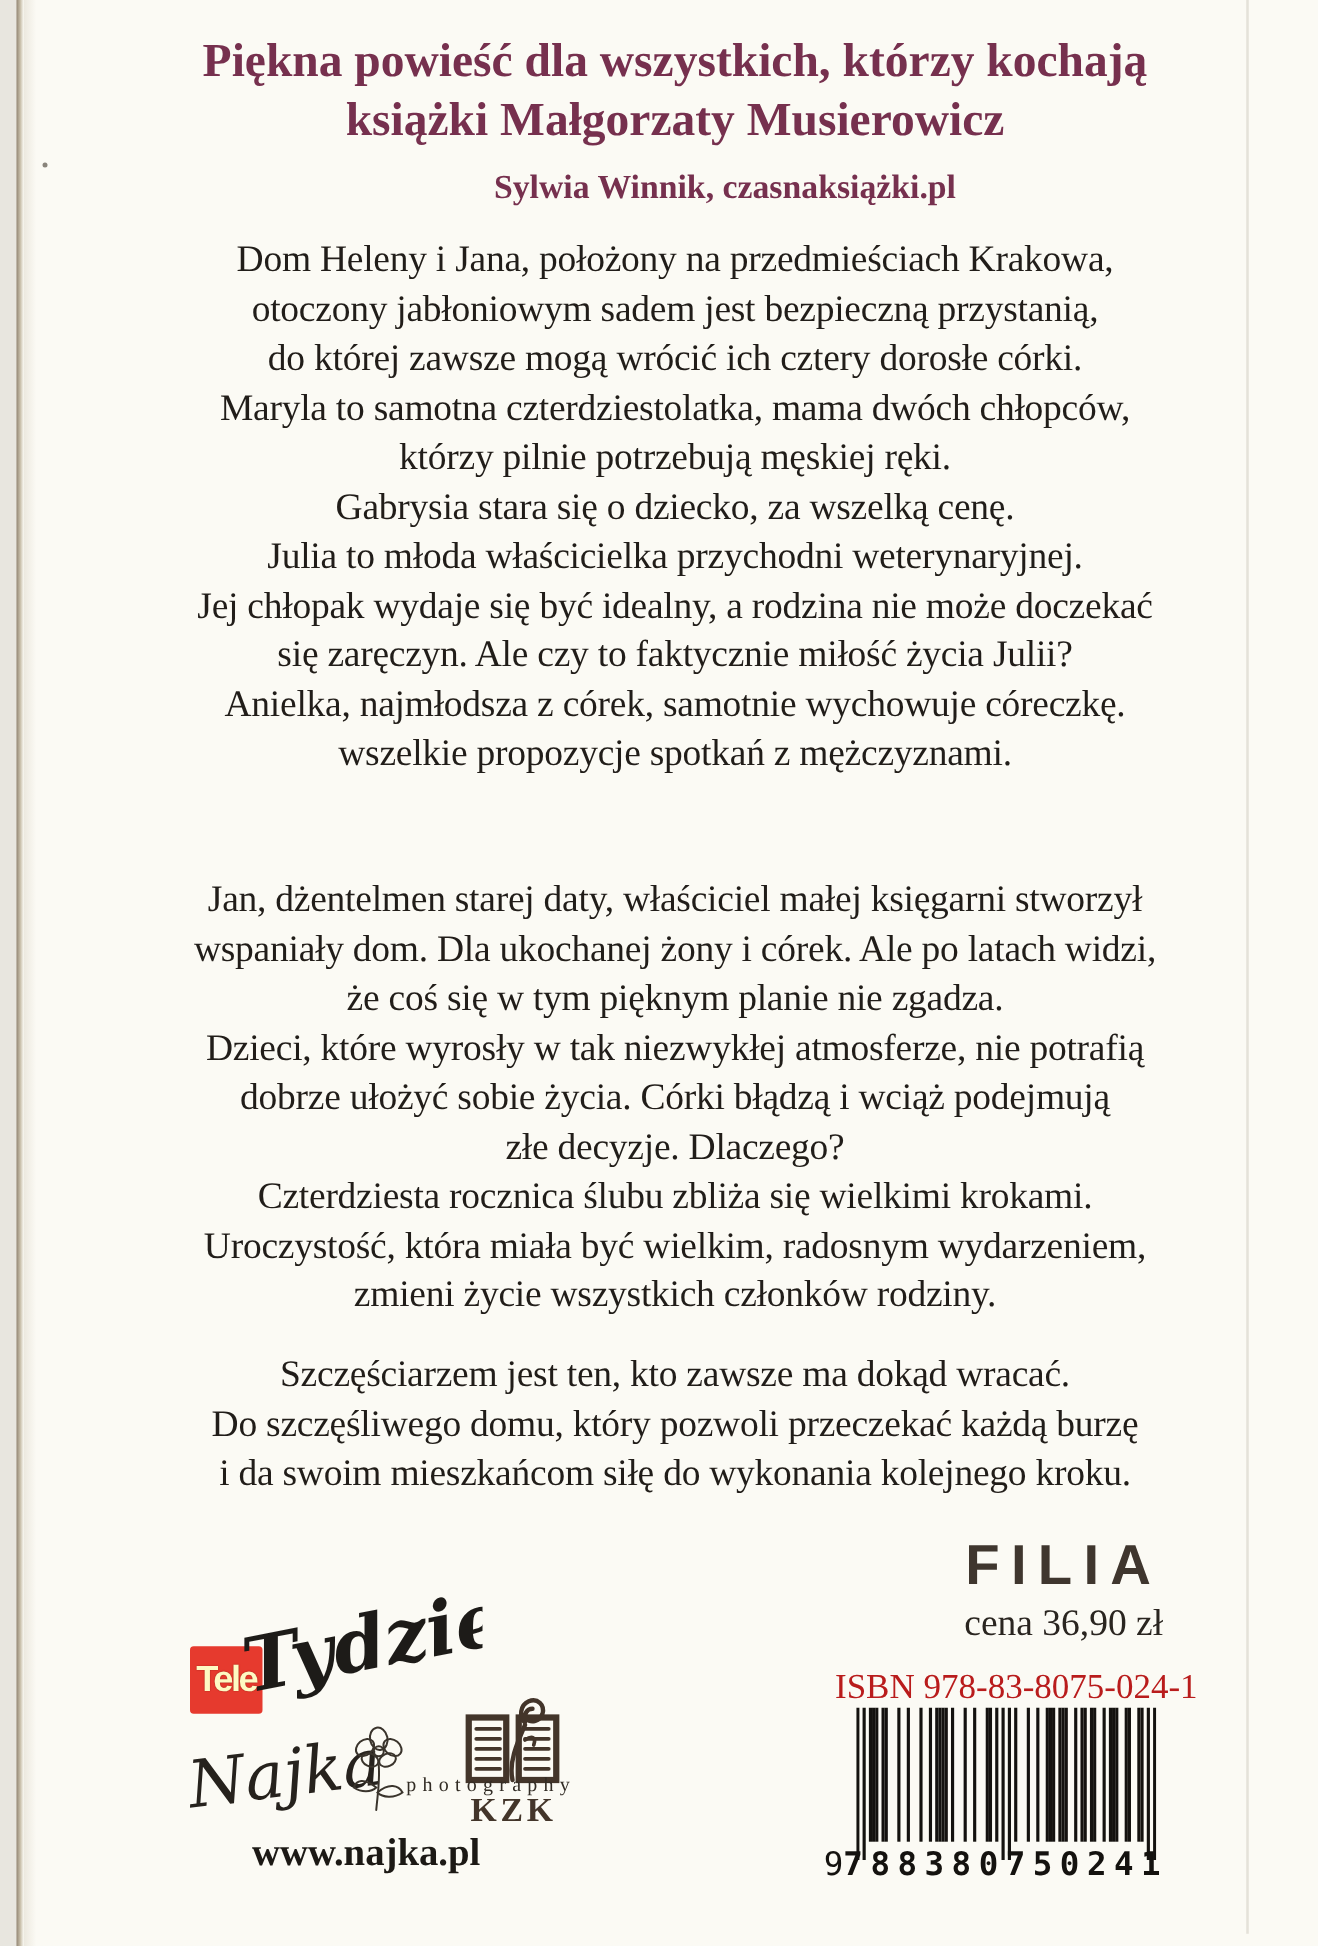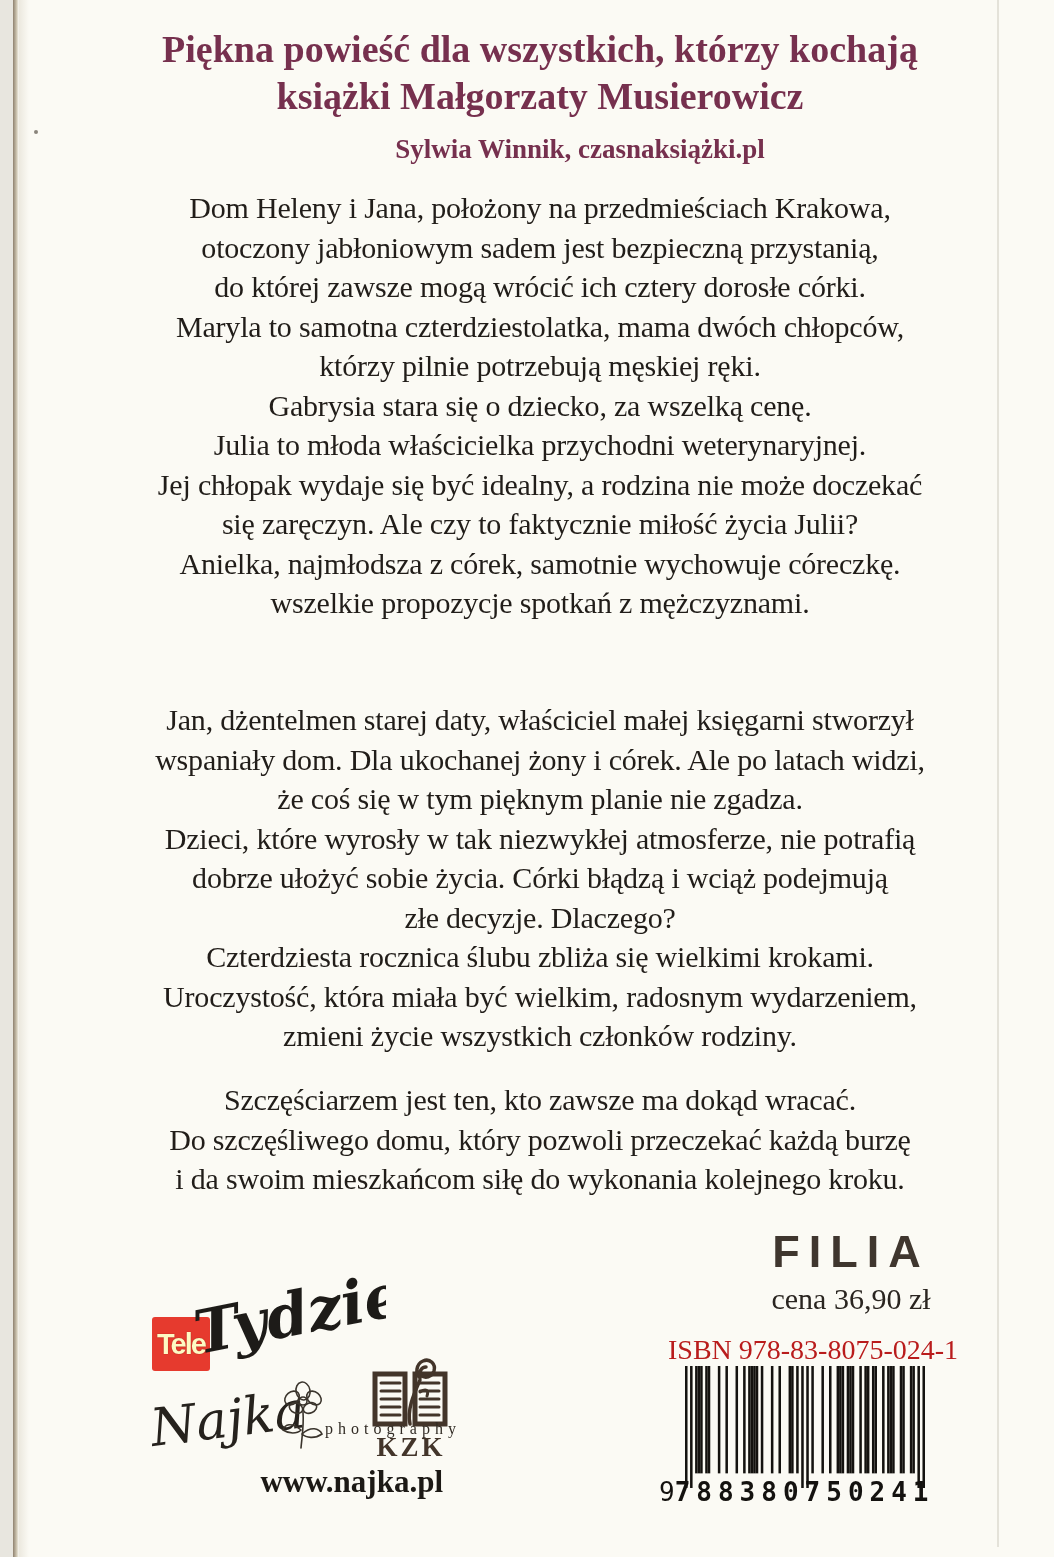--- a/index.html
+++ b/index.html
@@ -43,21 +43,21 @@
     background:#e63a2e;border-radius:3px;display:flex;align-items:center;justify-content:center;}
   .tele-box span{color:#fef9c3;font-family:"Liberation Sans",sans-serif;
     font-weight:bold;font-size:29px;letter-spacing:-2px;text-shadow:0 0 1px #7e120c;}
   .tydzien-svg{position:absolute;left:158px;top:1262px;width:215px;height:125px;}
   .kzk{position:absolute;left:350px;top:1352px;width:96px;text-align:center;}
   .kzk-label{font-size:27px;font-weight:bold;color:#43352a;letter-spacing:3px;margin-top:-4px;}
   .najka-svg{position:absolute;left:126px;top:1380px;width:190px;height:95px;}
   .flower-svg{position:absolute;left:264px;top:1378px;width:52px;height:76px;}
   .photography{position:absolute;left:312px;top:1420px;font-family:"Liberation Serif",serif;
     font-size:16px;letter-spacing:5px;color:#322c25;}
-  .najka-url{position:absolute;left:130px;top:1464px;width:300px;text-align:right;
+  .najka-url{position:absolute;left:130px;top:1464px;width:300px;text-align:center;
     font-size:31px;font-weight:bold;color:#1c1915;}
 
   
   .filia{position:absolute;left:758px;top:1226px;width:160px;text-align:center;
     font-family:"Liberation Sans",sans-serif;font-weight:bold;font-size:45px;
     letter-spacing:9px;color:#3f362e;white-space:nowrap;}
   .price{position:absolute;left:738px;top:1282px;width:200px;text-align:center;
     font-size:30px;color:#2a2520;}
   .isbn-label{position:absolute;left:655px;top:1334px;width:275px;text-align:center;
     font-size:28px;color:#b91c1c;white-space:nowrap;}

